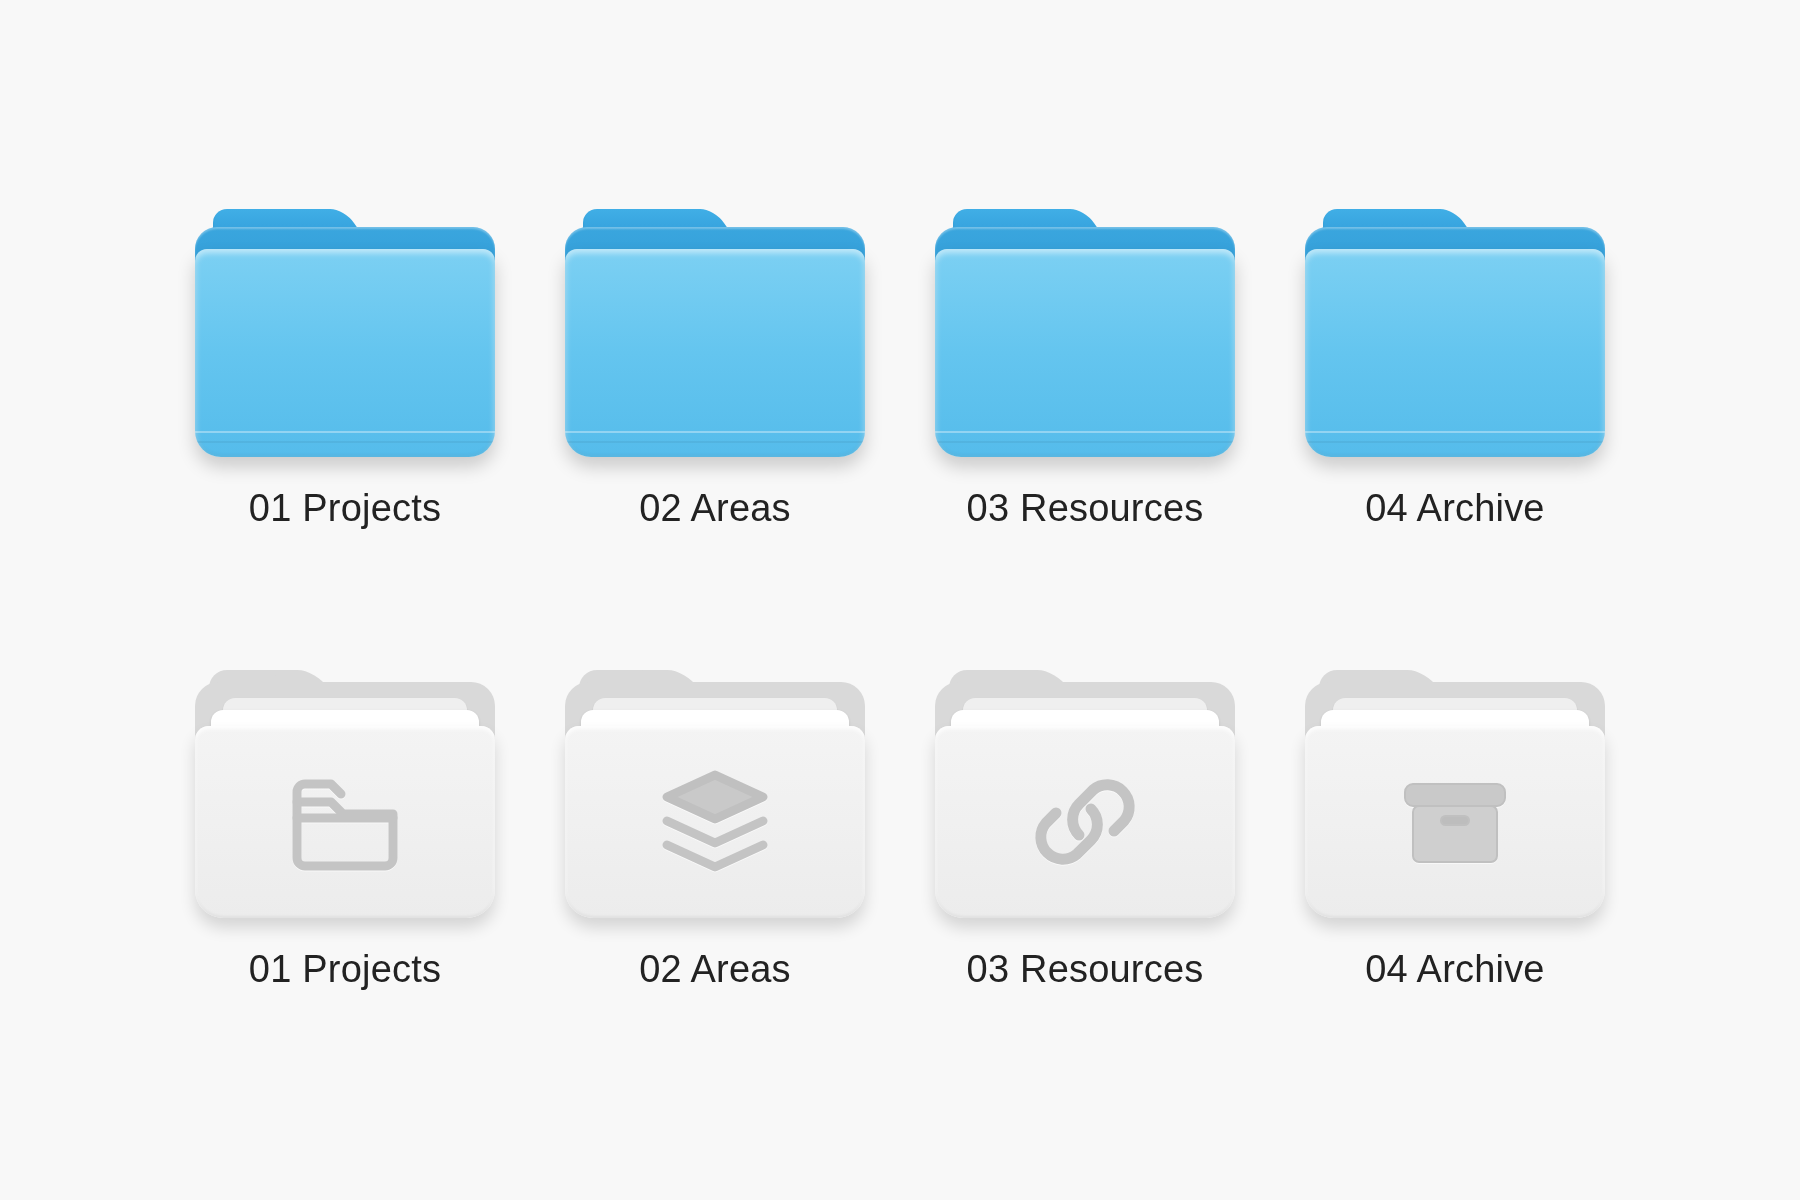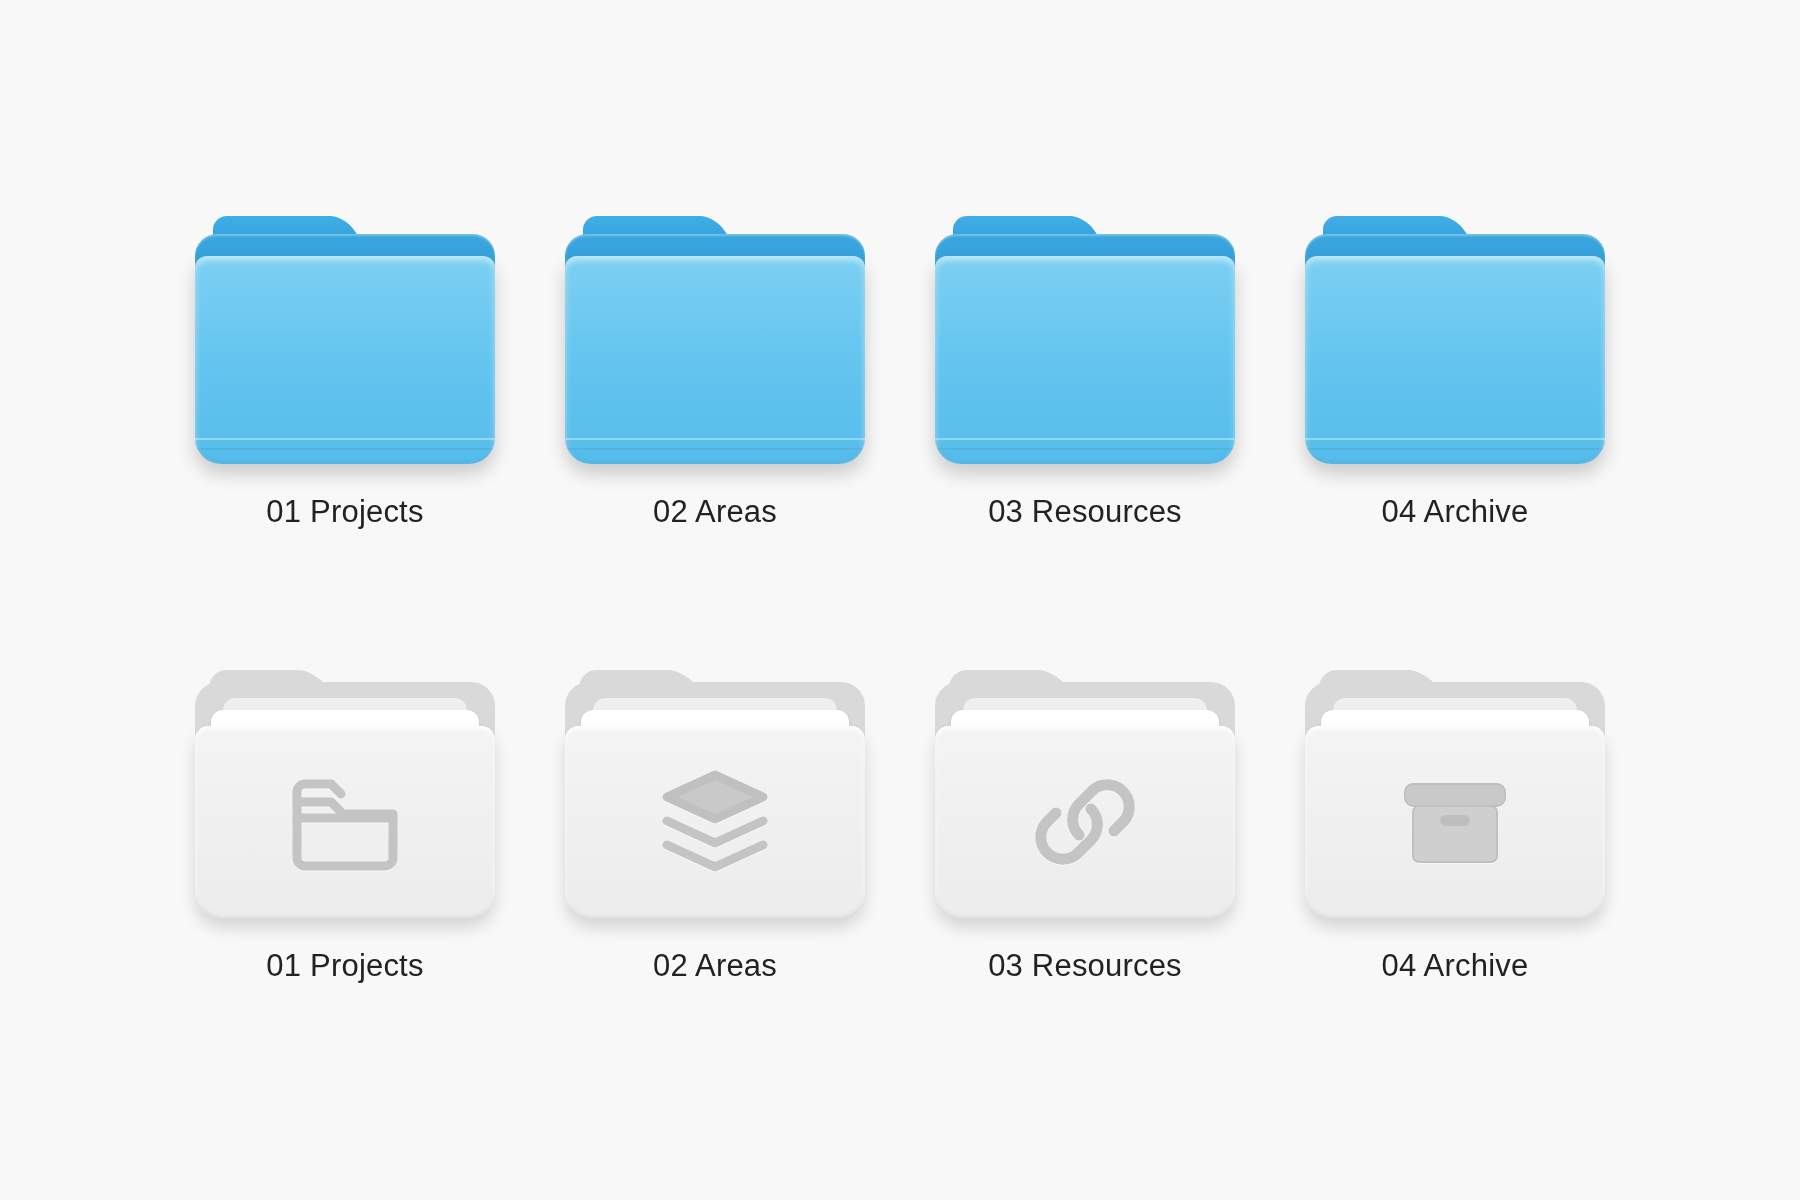--- a/index.html
+++ b/index.html
@@ -26,21 +26,21 @@
     justify-content: center;
   }
   .item {
     display: flex;
     flex-direction: column;
     align-items: center;
     width: 300px;
   }
   .label {
     margin-top: 30px;
-    font-size: 31px;
+    font-size: 38px;
     color: #222;
     text-align: center;
     letter-spacing: 0.2px;
   }
 
   
   .folder-blue {
     position: relative;
     width: 300px;
     height: 248px;

